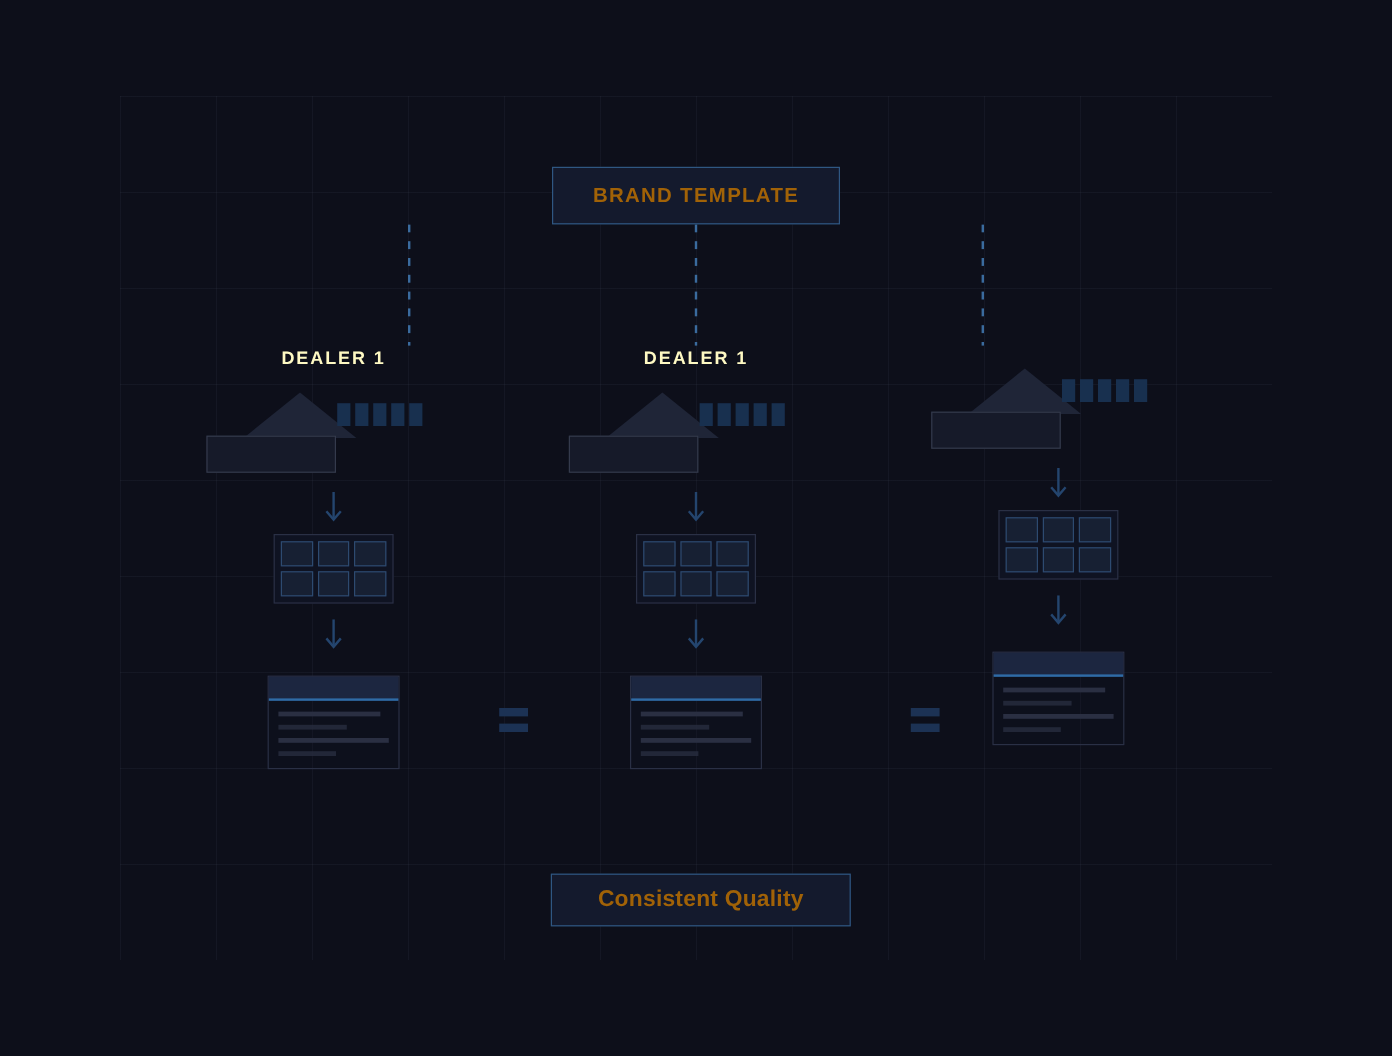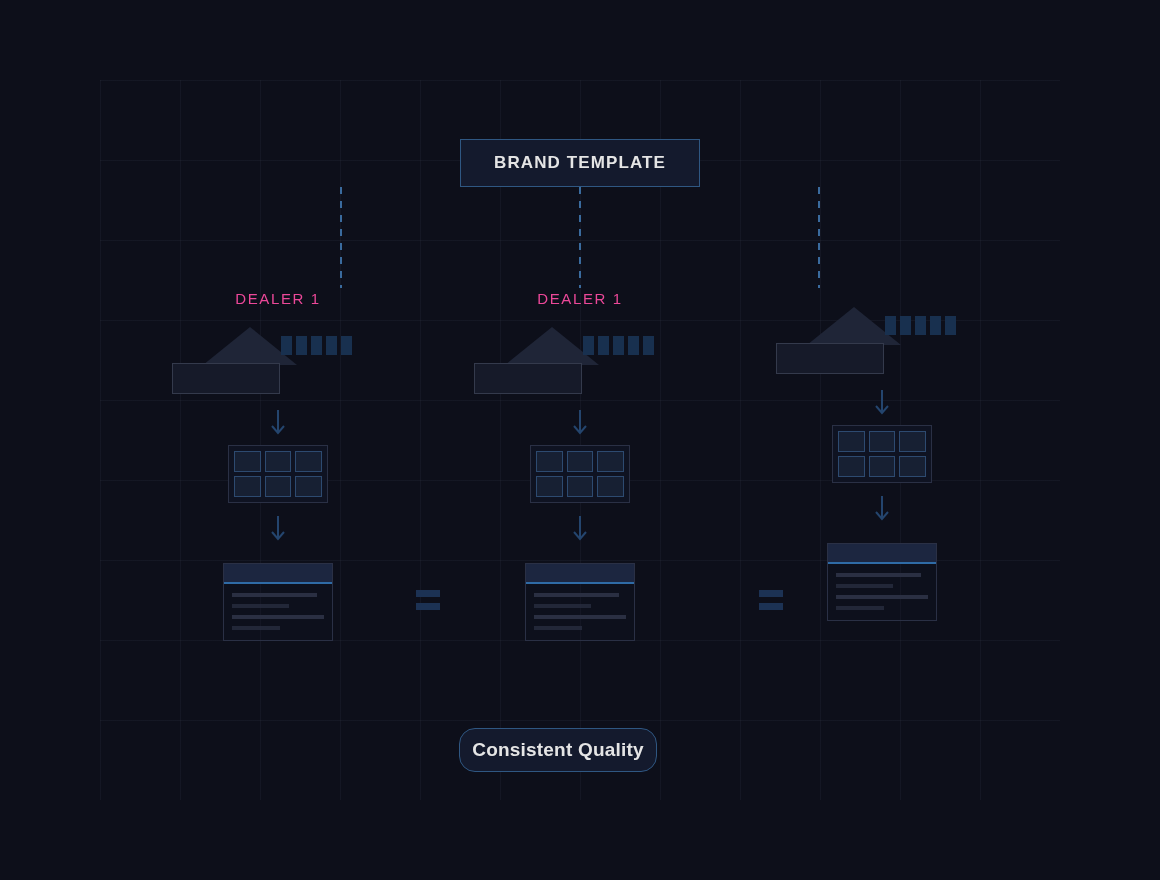--- a/index.html
+++ b/index.html
@@ -34,40 +34,39 @@
 
   
   .pill {
     position: absolute;
     display: flex;
     align-items: center;
     justify-content: center;
     box-sizing: border-box;
     background: #141a2d;
     border: 1px solid #2f5782;
-    color: #e5e5e5;
+    color: #a16207;
   }
   #brand-template {
     left: 460px;
     top: 139px;
     width: 240px;
     height: 48px;
     font-size: 17px;
     font-weight: bold;
     letter-spacing: 1.1px;
   }
   #consistent-quality {
     left: 459px;
     top: 728px;
-    width: 198px;
+    width: 250px;
     height: 44px;
     font-size: 19px;
     font-weight: bold;
     letter-spacing: 0.2px;
-    border-radius: 16px;
   }
 
   
   .drop-line {
     position: absolute;
     top: 187px;
     width: 2px;
     height: 101px;
     background-image: linear-gradient(to bottom,
         #3a6b9e 0px, #3a6b9e 7px, transparent 7px, transparent 14px);
@@ -76,23 +75,23 @@
   }
 
   
   .column {
     position: absolute;
     top: 290px;
     width: 260px;
   }
   .dealer-label {
     text-align: center;
-    color: #ec4899;
+    color: #fef9c3;
     font-size: 15px;
-    font-weight: normal;
+    font-weight: bold;
     letter-spacing: 1.6px;
     height: 20px;
   }
 
   
   .building {
     position: relative;
     width: 260px;
     height: 70px;
     margin-top: 17px;

